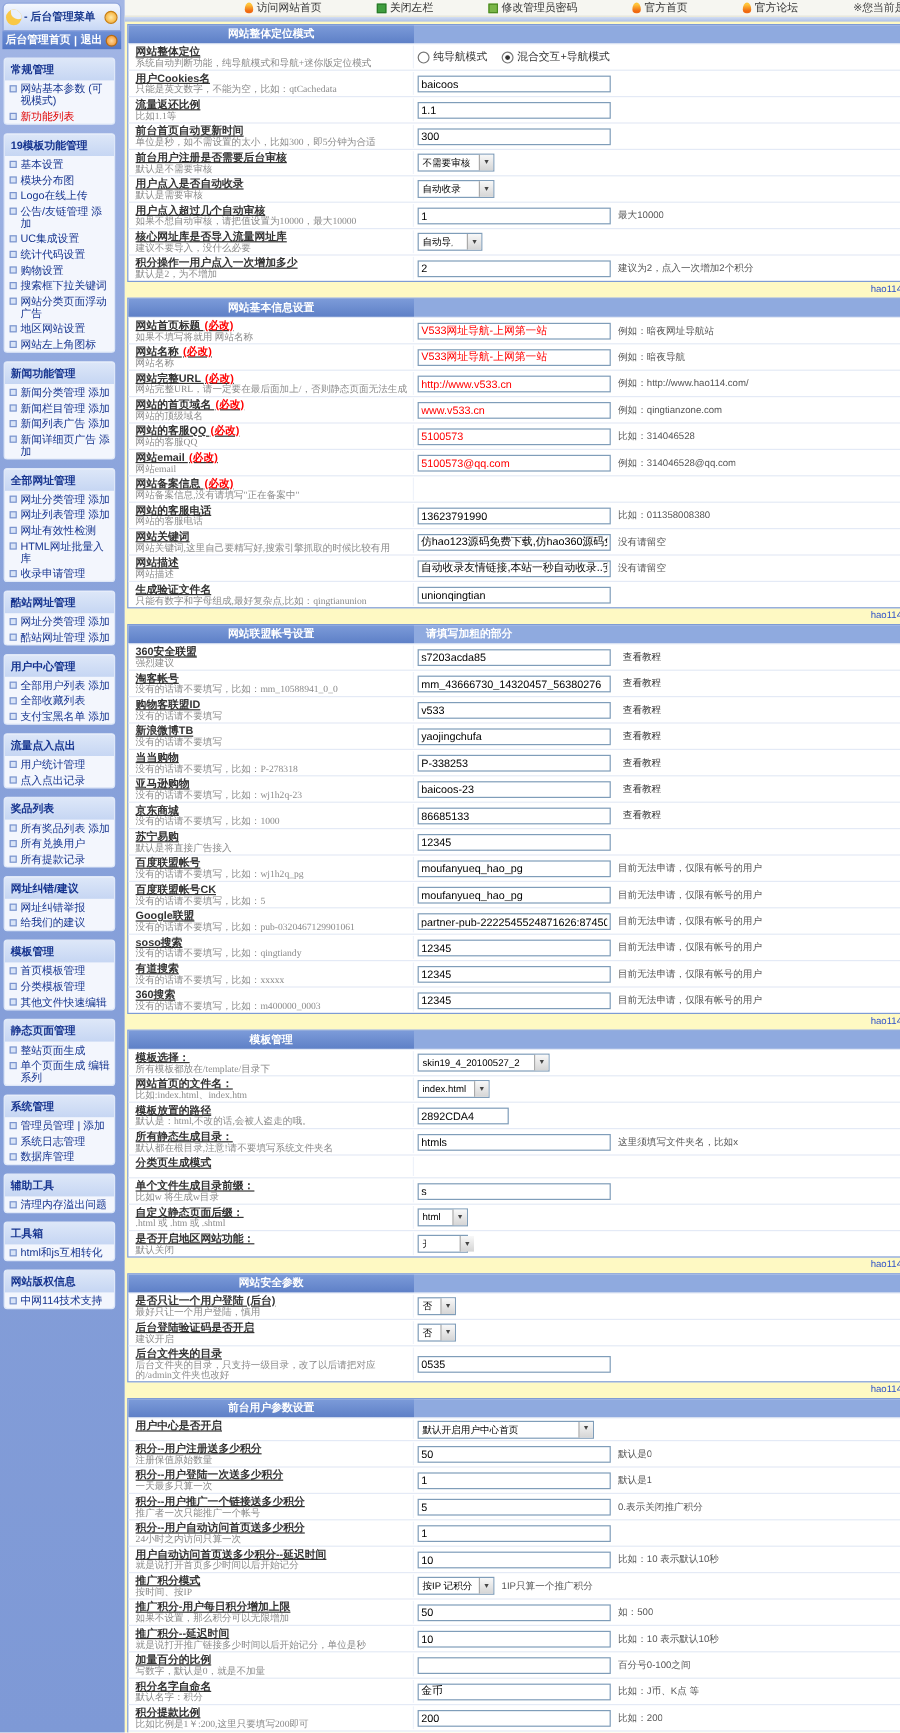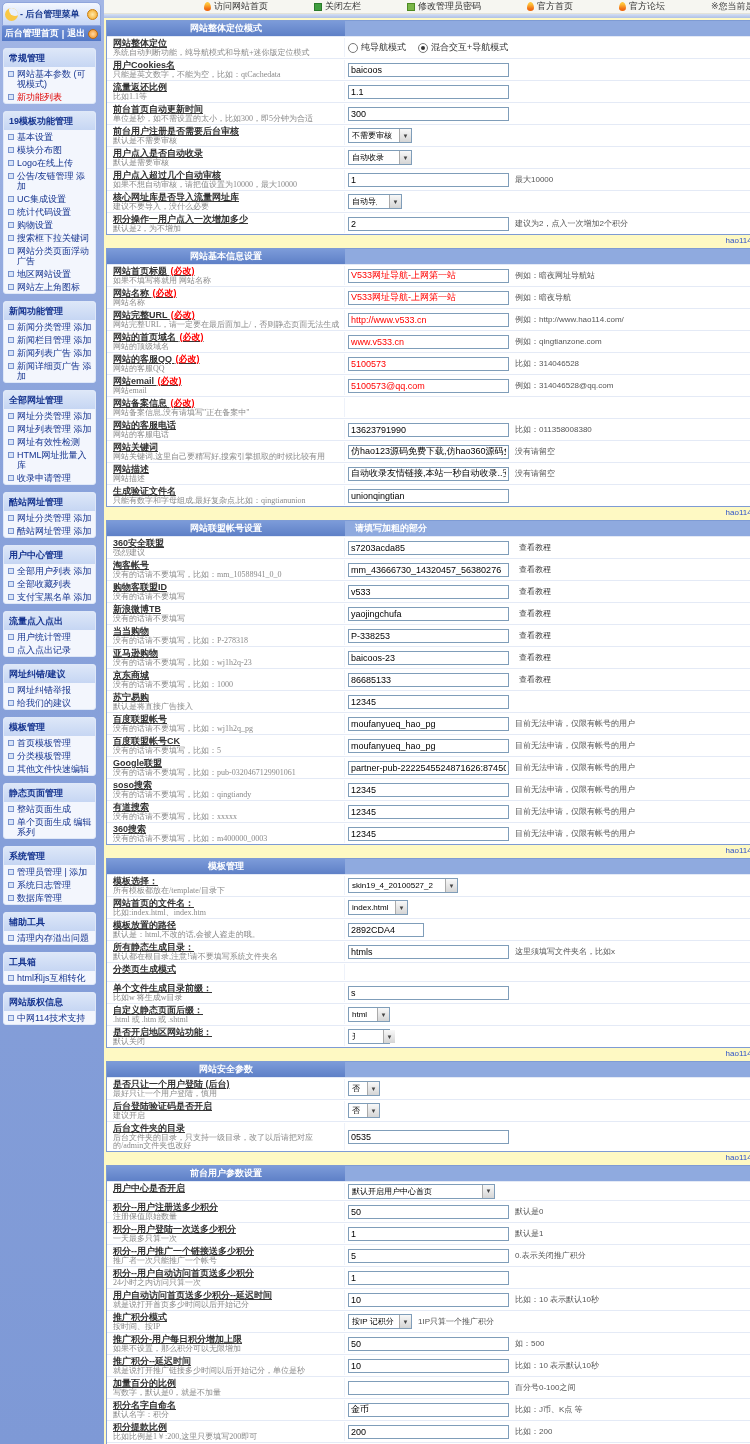--- a/index.html
+++ b/index.html
@@ -237,20 +237,35 @@
           <div class="p-item">
             <span class="blt"></span>
             <span>用户统计管理</span>
           </div>
           <div class="p-item">
             <span class="blt"></span>
             <span>点入点出记录</span>
           </div>
         </div>
         <div class="panel">
+          <div class="panel-h">奖品列表</div>
+          <div class="p-item">
+            <span class="blt"></span>
+            <span>所有奖品列表 添加</span>
+          </div>
+          <div class="p-item">
+            <span class="blt"></span>
+            <span>所有兑换用户</span>
+          </div>
+          <div class="p-item">
+            <span class="blt"></span>
+            <span>所有提款记录</span>
+          </div>
+        </div>
+        <div class="panel">
           <div class="panel-h">网址纠错/建议</div>
           <div class="p-item">
             <span class="blt"></span>
             <span>网址纠错举报</span>
           </div>
           <div class="p-item">
             <span class="blt"></span>
             <span>给我们的建议</span>
           </div>
         </div>

